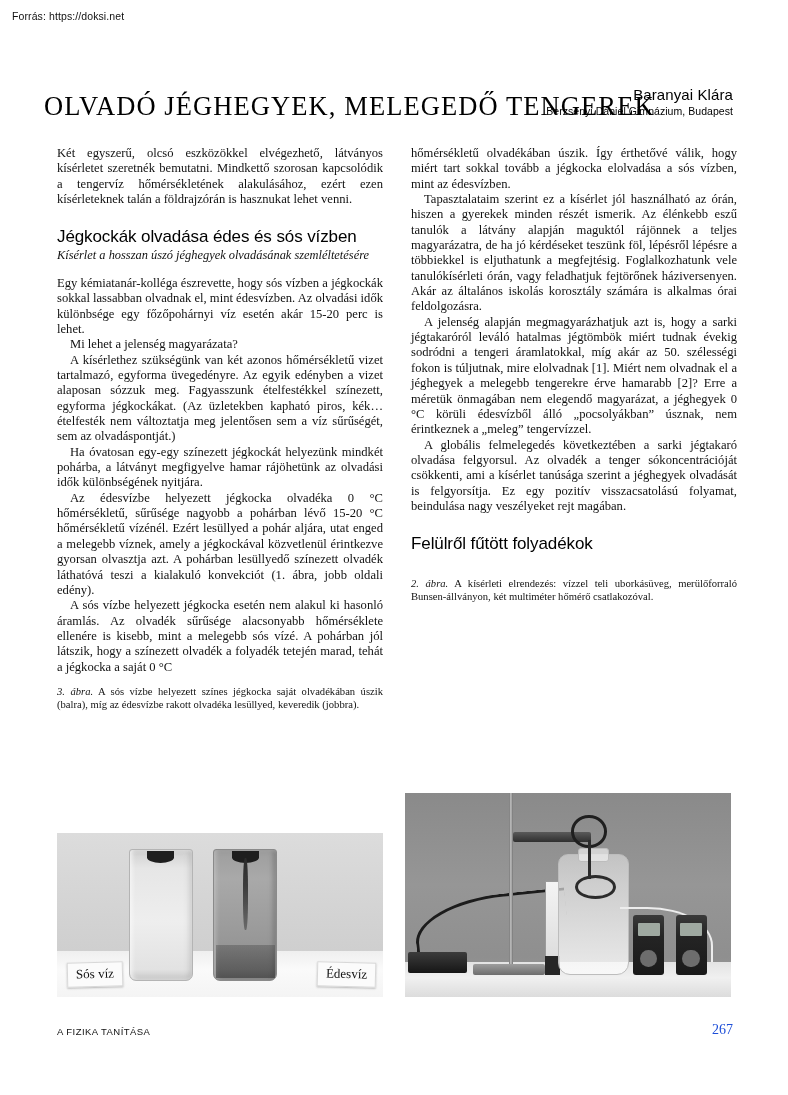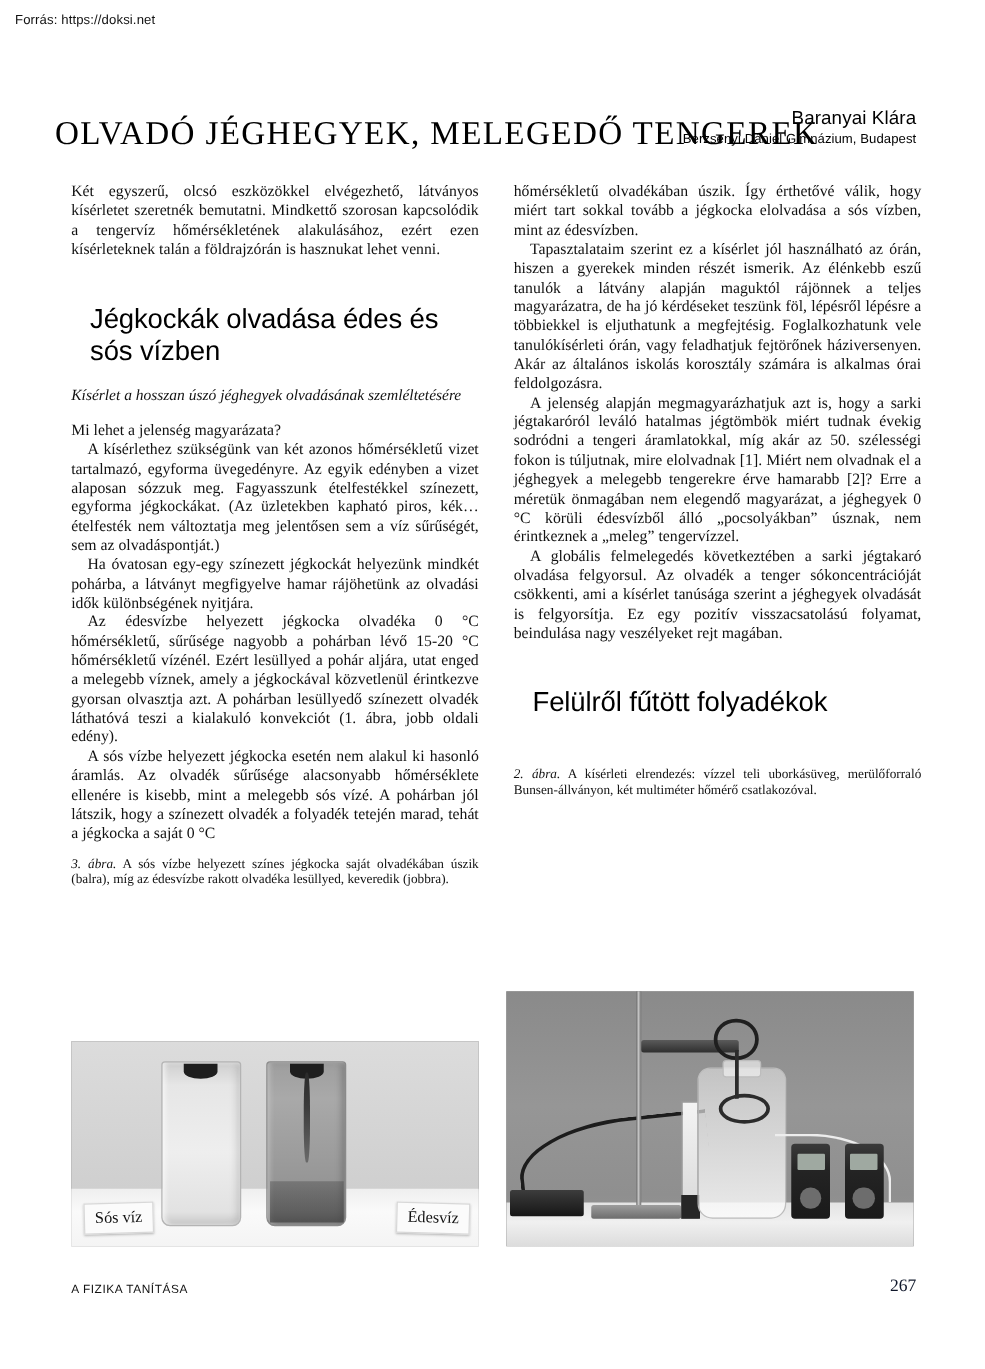--- a/index.html
+++ b/index.html
@@ -87,23 +87,23 @@
     text-justify: inter-word;
     hyphens: manual;
     color: #111;
   }
   p.body-text + p.body-text { text-indent: 13px; }
   p.body-text.noindent { text-indent: 0; }
 
   .sec-head {
     font-family: "Liberation Sans", sans-serif;
     font-weight: normal;
-    font-size: 22px;
+    font-size: 17px;
     color: #000;
-    margin: 15px;
+    margin: 0;
     letter-spacing: -0.1px;
   }
   .sec-sub {
     font-family: "Liberation Serif", serif;
     font-style: italic;
     font-size: 12.4px;
     line-height: 14.6px;
     color: #111;
     margin: 1px 0 0 0;
   }
@@ -325,21 +325,21 @@
     font-size: 9.5px;
     letter-spacing: 0.45px;
     color: #111;
   }
   .footer-page {
     position: absolute;
     right: 55px;
     top: 1022px;
     font-family: "Liberation Serif", serif;
     font-size: 14px;
-    color: #0f172a;
+    color: #1d4ed8;
   }
 </style>
 </head>
 <body>
 
 <div class="page">
 
   <div class="source-banner">Forrás: https://doksi.net</div>
 
   <h1 class="doc-title">OLVADÓ JÉGHEGYEK, MELEGEDŐ TENGEREK</h1>
@@ -351,20 +351,21 @@
 
   <div class="col col-left">
 
     <p class="body-text noindent">Két egyszerű, olcsó eszközökkel elvégezhető, látványos kísérletet szeretnék bemutatni. Mindkettő szorosan kapcsolódik a tengervíz hőmérsékletének alakulásához, ezért ezen kísérleteknek talán a földrajzórán is hasznukat lehet venni.</p>
 
     <div class="gap-before-head"></div>
     <h2 class="sec-head">Jégkockák olvadása édes és sós vízben</h2>
     <div class="sec-sub">Kísérlet a hosszan úszó jéghegyek olvadásának szemléltetésére</div>
     <div class="gap-after-sub"></div>
 
+    <p class="body-text noindent">Egy kémiatanár-kolléga észrevette, hogy sós vízben a jégkockák sokkal lassabban olvadnak el, mint édesvízben. Az olvadási idők különbsége egy főzőpohárnyi víz esetén akár 15-20 perc is lehet.</p>
     <p class="body-text">Mi lehet a jelenség magyarázata?</p>
     <p class="body-text">A kísérlethez szükségünk van két azonos hőmérsékletű vizet tartalmazó, egyforma üvegedényre. Az egyik edényben a vizet alaposan sózzuk meg. Fagyasszunk ételfestékkel színezett, egyforma jégkockákat. (Az üzletekben kapható piros, kék… ételfesték nem változtatja meg jelentősen sem a víz sűrűségét, sem az olvadáspontját.)</p>
     <p class="body-text">Ha óvatosan egy-egy színezett jégkockát helyezünk mindkét pohárba, a látványt megfigyelve hamar rájöhetünk az olvadási idők különbségének nyitjára.</p>
     <p class="body-text">Az édesvízbe helyezett jégkocka olvadéka 0 °C hőmérsékletű, sűrűsége nagyobb a pohárban lévő 15-20 °C hőmérsékletű vízénél. Ezért lesüllyed a pohár aljára, utat enged a melegebb víznek, amely a jégkockával közvetlenül érintkezve gyorsan olvasztja azt. A pohárban lesüllyedő színezett olvadék láthatóvá teszi a kialakuló konvekciót (1. ábra, jobb oldali edény).</p>
     <p class="body-text">A sós vízbe helyezett jégkocka esetén nem alakul ki hasonló áramlás. Az olvadék sűrűsége alacsonyabb hőmérséklete ellenére is kisebb, mint a melegebb sós vízé. A pohárban jól látszik, hogy a színezett olvadék a folyadék tetején marad, tehát a jégkocka a saját 0 °C</p>
 
     <div class="gap-para"></div>
     <p class="fig-caption"><i>3. ábra.</i> <span>A sós vízbe helyezett színes jégkocka saját olvadékában úszik (balra), míg az édesvízbe rakott olvadéka lesüllyed, keveredik (jobbra).</span></p>
   </div>
 

